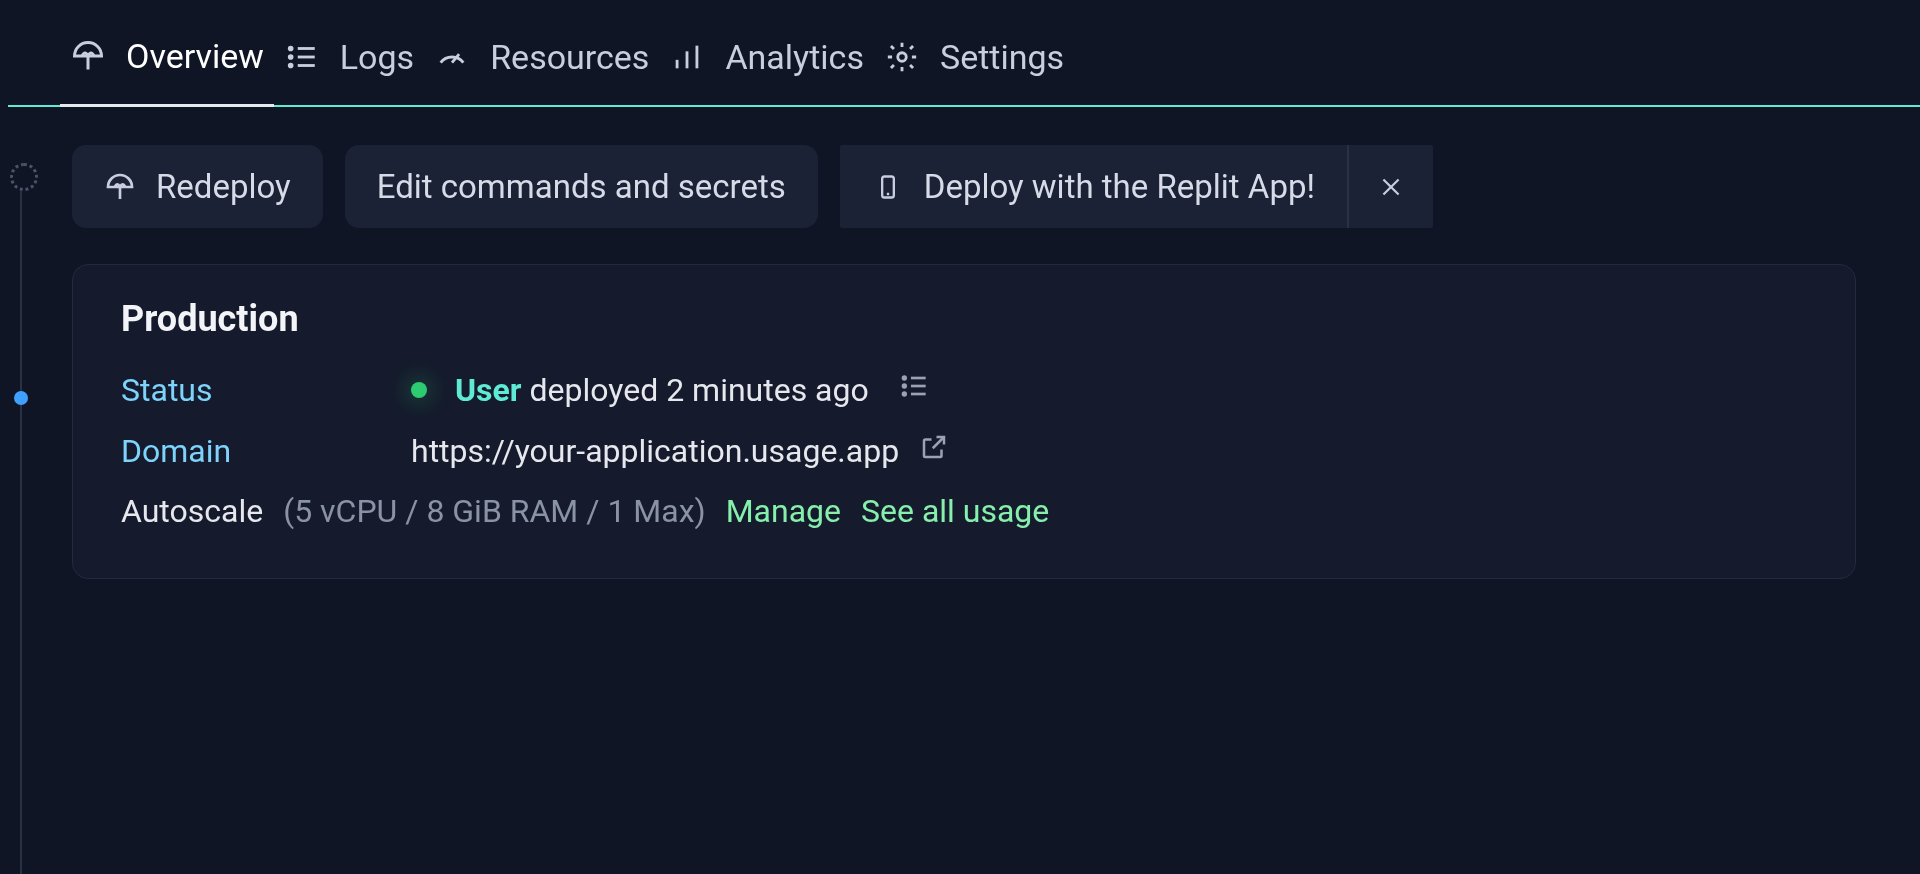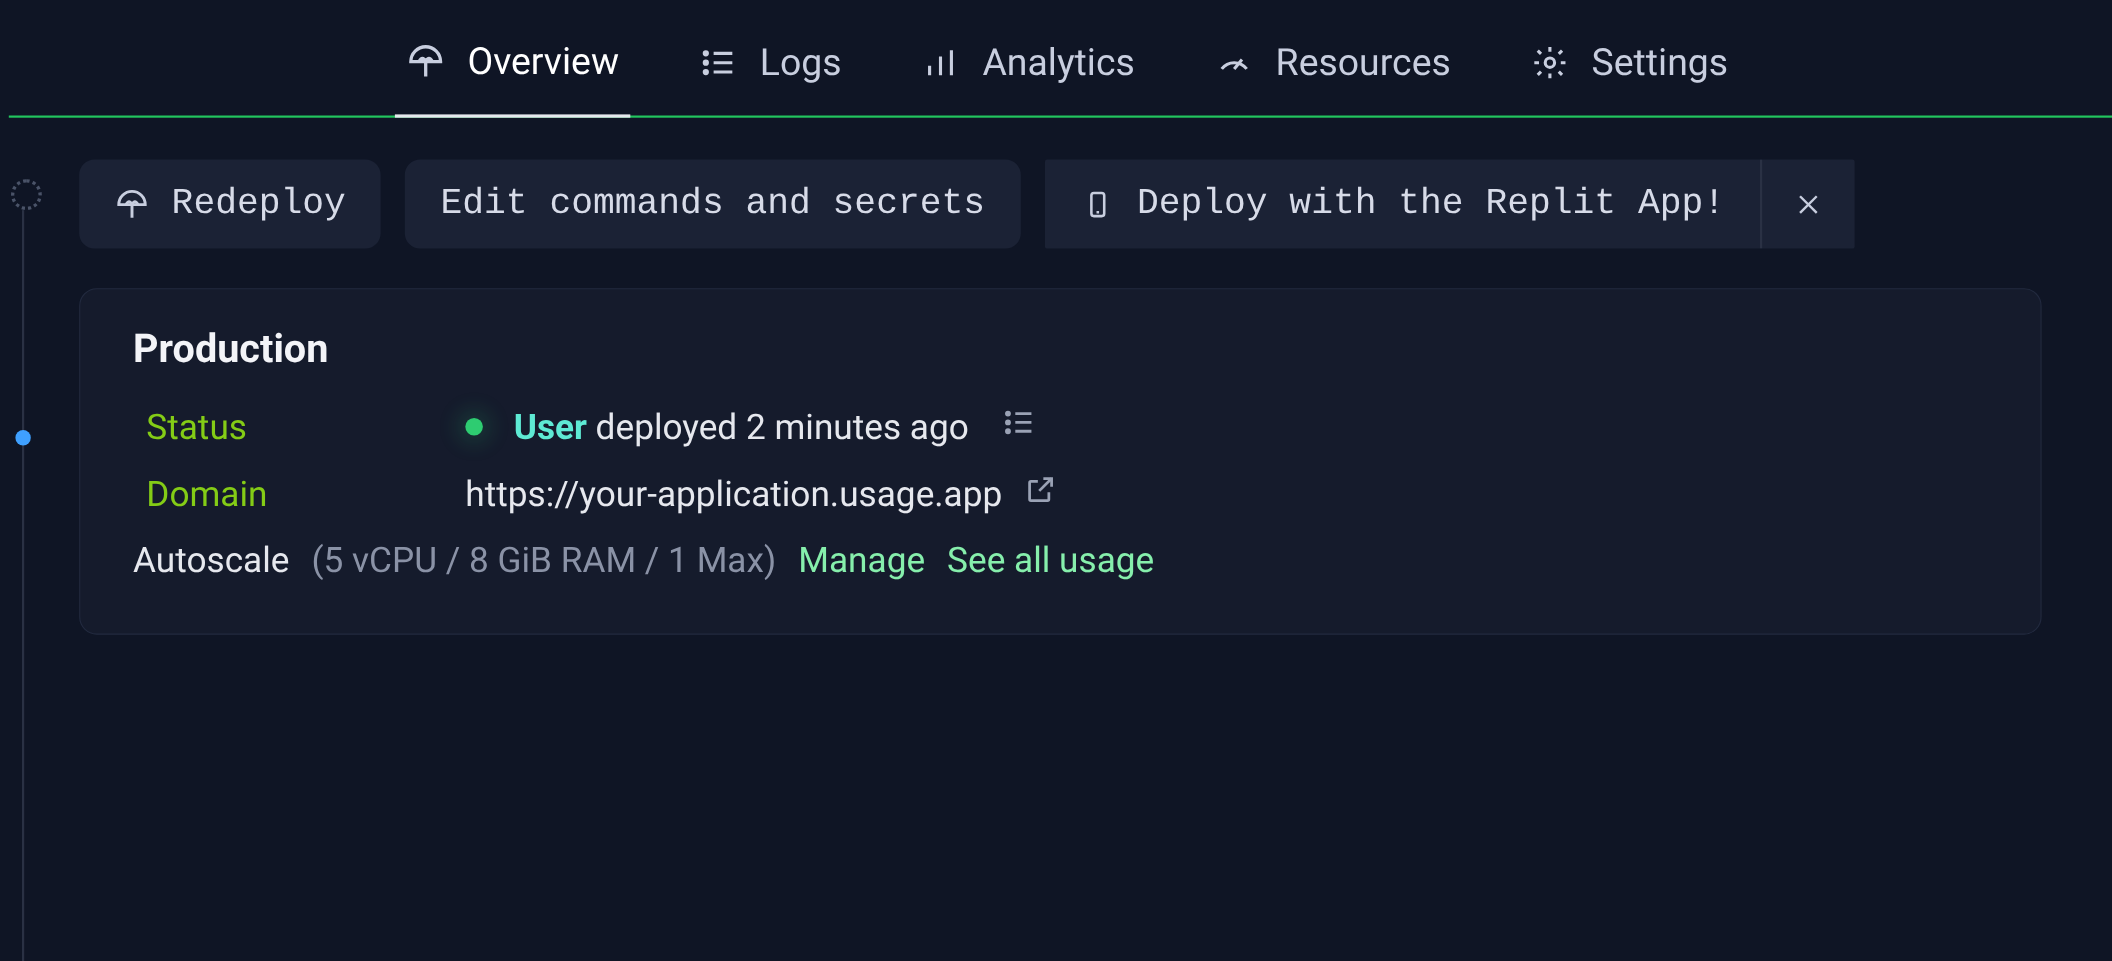--- a/index.html
+++ b/index.html
@@ -11,25 +11,23 @@
   font-family: -apple-system, BlinkMacSystemFont, "Segoe UI", Roboto, "Helvetica Neue", Arial, sans-serif;
   color: #e6e8ee;
   font-size: 32px;
   overflow: hidden;
 }
 
 
 .tabbar {
   display: flex;
   align-items: center;
-  gap: 52px;
   padding: 18px 40px 0 52px;
-  border-bottom: 2px solid #22c55e;
+  border-bottom: 2px solid #5eead4;
   margin-left: 8px;
-  justify-content: center;
 }
 .tab {
   display: flex;
   align-items: center;
   gap: 20px;
   padding: 18px 10px 28px 10px;
   color: #c8cedf;
   cursor: pointer;
   font-size: 34px;
   white-space: nowrap;
@@ -85,21 +83,20 @@
 .content {
   flex: 1;
   padding-right: 24px;
 }
 
 
 .actions {
   display: flex;
   gap: 22px;
   padding: 18px 4px 30px 28px;
-  font-family: Liberation Mono, monospace;
 }
 .btn {
   display: flex;
   align-items: center;
   gap: 20px;
   background: #1b2235;
   color: #d7dbe8;
   border-radius: 14px;
   padding: 22px 32px;
   font-size: 33px;
@@ -133,24 +130,23 @@
   color: #f3f4f8;
   margin-bottom: 30px;
 }
 .kv-row {
   display: flex;
   align-items: center;
   margin-bottom: 22px;
   font-size: 32px;
 }
 .kv-label {
-  color: #84cc16;
+  color: #7dd3fc;
   width: 290px;
   flex: 0 0 290px;
-  margin-left: 12px;
 }
 .kv-value {
   color: #e6e8ee;
   display: flex;
   align-items: center;
   gap: 20px;
   flex-wrap: wrap;
 }
 .kv-value .muted { color: #8a92a6; }
 .kv-value .link { color: #86efac; cursor: pointer; }
@@ -186,36 +182,36 @@
           <circle cx="4" cy="12" r="1" fill="#c8cedf"></circle>
           <line x1="9" y1="12" x2="21" y2="12"></line>
           <circle cx="4" cy="18" r="1" fill="#c8cedf"></circle>
           <line x1="9" y1="18" x2="21" y2="18"></line>
         </svg>
     </span>
     <span>Logs</span>
   </div>
   <div class="tab">
     <span class="icon">
+      <svg viewBox="0 0 24 24" width="34" height="34" class="svg-icon">
+          <path d="M4 16 A10 10 0 0 1 20 16"></path>
+          <line x1="12" y1="16" x2="17" y2="10"></line>
+        </svg>
+    </span>
+    <span>Resources</span>
+  </div>
+  <div class="tab">
+    <span class="icon">
       <svg viewBox="0 0 24 24" width="34" height="34" class="svg-icon" stroke-width="3">
           <line x1="5" y1="20" x2="5" y2="14"></line>
           <line x1="12" y1="20" x2="12" y2="8"></line>
           <line x1="19" y1="20" x2="19" y2="4"></line>
         </svg>
     </span>
     <span>Analytics</span>
-  </div>
-  <div class="tab">
-    <span class="icon">
-      <svg viewBox="0 0 24 24" width="34" height="34" class="svg-icon">
-          <path d="M4 16 A10 10 0 0 1 20 16"></path>
-          <line x1="12" y1="16" x2="17" y2="10"></line>
-        </svg>
-    </span>
-    <span>Resources</span>
   </div>
   <div class="tab">
     <span class="icon">
       <svg viewBox="0 0 24 24" width="34" height="34" class="svg-icon">
           <circle cx="12" cy="12" r="3"></circle>
           <path d="M12 2v3M12 19v3M4.2 4.2l2.1 2.1M17.7 17.7l2.1 2.1M2 12h3M19 12h3M4.2 19.8l2.1-2.1M17.7 6.3l2.1-2.1"></path>
         </svg>
     </span>
     <span>Settings</span>
   </div>

